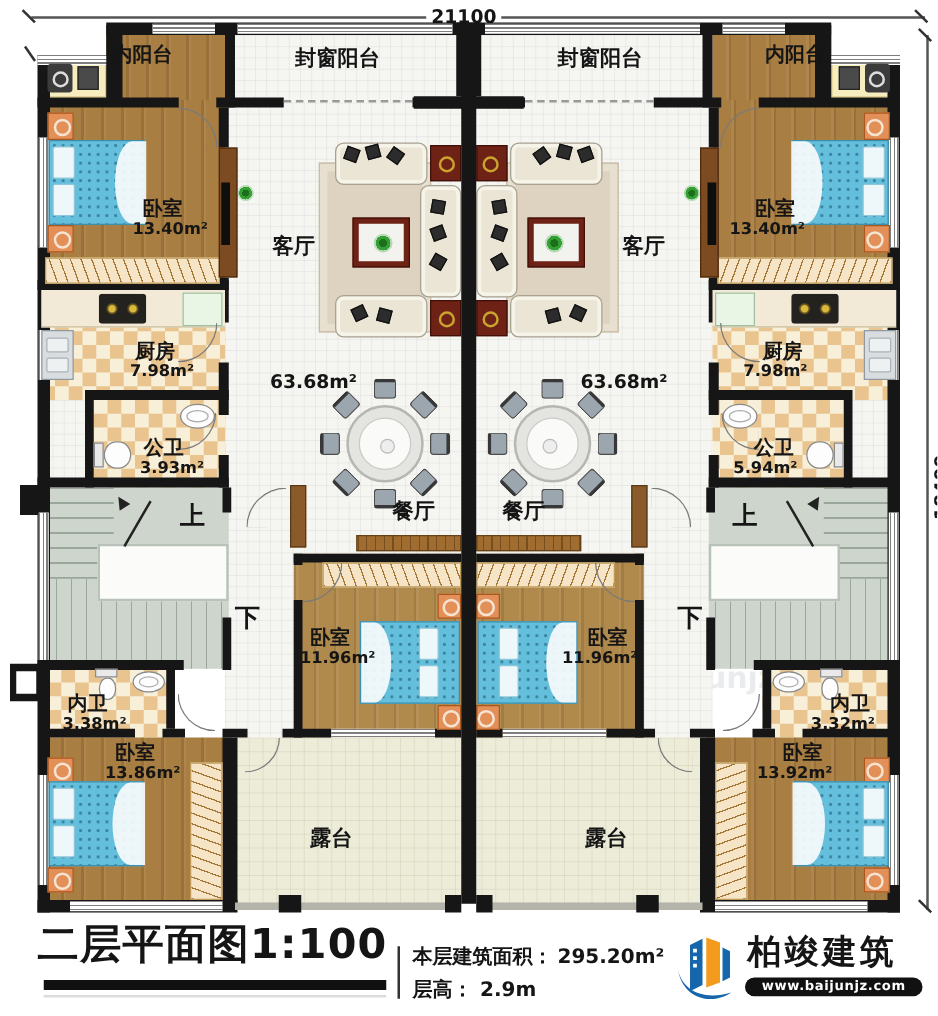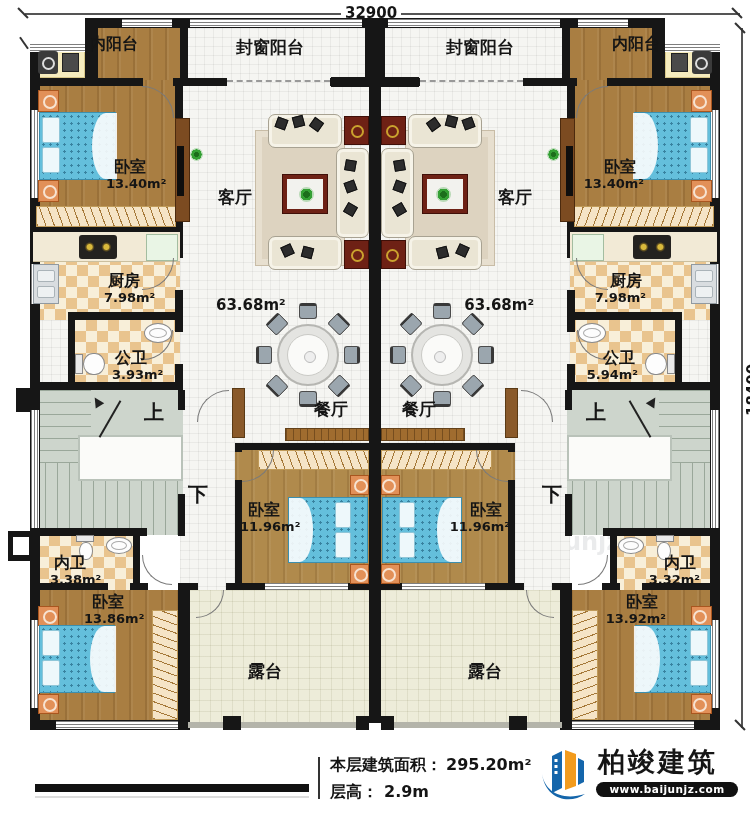--- a/index.html
+++ b/index.html
@@ -92,21 +92,21 @@
 
   <span class="wm" style="left:60px;top:190px;font-size:46px;opacity:.10">柏竣建筑</span>
   <span class="wm" style="left:450px;top:285px;font-size:46px;opacity:.10">柏竣建筑</span>
   <span class="wm" style="left:440px;top:528px;font-size:24px;opacity:.18">www.baijunjz.com</span>
   <span class="wm" style="left:88px;top:512px;font-size:20px;opacity:.12">www.baijunjz.com</span>
 
   <div class="dimline" style="left:25px;top:13px;width:715px;height:2px"></div>
   <div class="tick" style="left:16px;top:12px;transform:rotate(45deg)"></div>
   <div class="tick" style="left:730px;top:12px;transform:rotate(45deg)"></div>
   <div class="tick" style="left:17px;top:42px;transform:rotate(55deg)"></div>
-  <span class="dimtext" style="left:341px;top:4px">32900</span>
+  <span class="dimtext" style="left:341px;top:4px">21100</span>
 
   <div class="dimline" style="left:741px;top:28px;width:2px;height:700px"></div>
   <div class="tick" style="left:733px;top:27px;transform:rotate(45deg)"></div>
   <div class="tick" style="left:733px;top:724px;transform:rotate(45deg)"></div>
   <span class="dimtext" style="left:744px;top:420px;transform:rotate(-90deg);transform-origin:0 0">18400</span>
 
   <div class="wall" style="left:8px;top:531px;width:26px;height:30px"></div>
   <div style="left:13px;top:537px;width:16px;height:18px;background:#fff"></div>
   <div class="wall" style="left:16px;top:388px;width:16px;height:24px"></div>
 
@@ -479,20 +479,21 @@
       <span class="lbl" style="left:62px;top:576px">卧室</span>
       <span class="lbl f13" style="left:54px;top:594px">13.92m²</span>
       <span class="lbl f17" style="left:218px;top:645px">露台</span>
     </div>
 
     <div class="wall" style="left:339px;top:0;width:12px;height:705px"></div>
     <div class="wall" style="left:335px;top:0;width:20px;height:59px"></div>
     <div class="wall" style="left:301px;top:59px;width:88px;height:10px"></div>
   </div>
 
+  <span class="lbl" style="left:30px;top:738px;font-size:33px;letter-spacing:1px">二层平面图1:100</span>
   <div style="left:35px;top:784px;width:274px;height:8px;background:#111"></div>
   <div style="left:35px;top:796px;width:274px;height:2px;background:#dcdcdc"></div>
   <div style="left:318px;top:757px;width:2px;height:42px;background:#333"></div>
   <span class="lbl" style="left:330px;top:757px;font-size:16px">本层建筑面积：</span>
   <span class="lbl" style="left:446px;top:757px;font-size:16px">295.20m²</span>
   <span class="lbl" style="left:330px;top:784px;font-size:16px">层高：</span>
   <span class="lbl" style="left:384px;top:784px;font-size:16px">2.9m</span>
 
   <svg style="left:538px;top:744px" width="54" height="58" viewBox="0 0 54 58">
     <path d="M4,30 C7,48 24,57 47,50 C33,60 8,57 4,30 Z" fill="#1566ab"></path>

